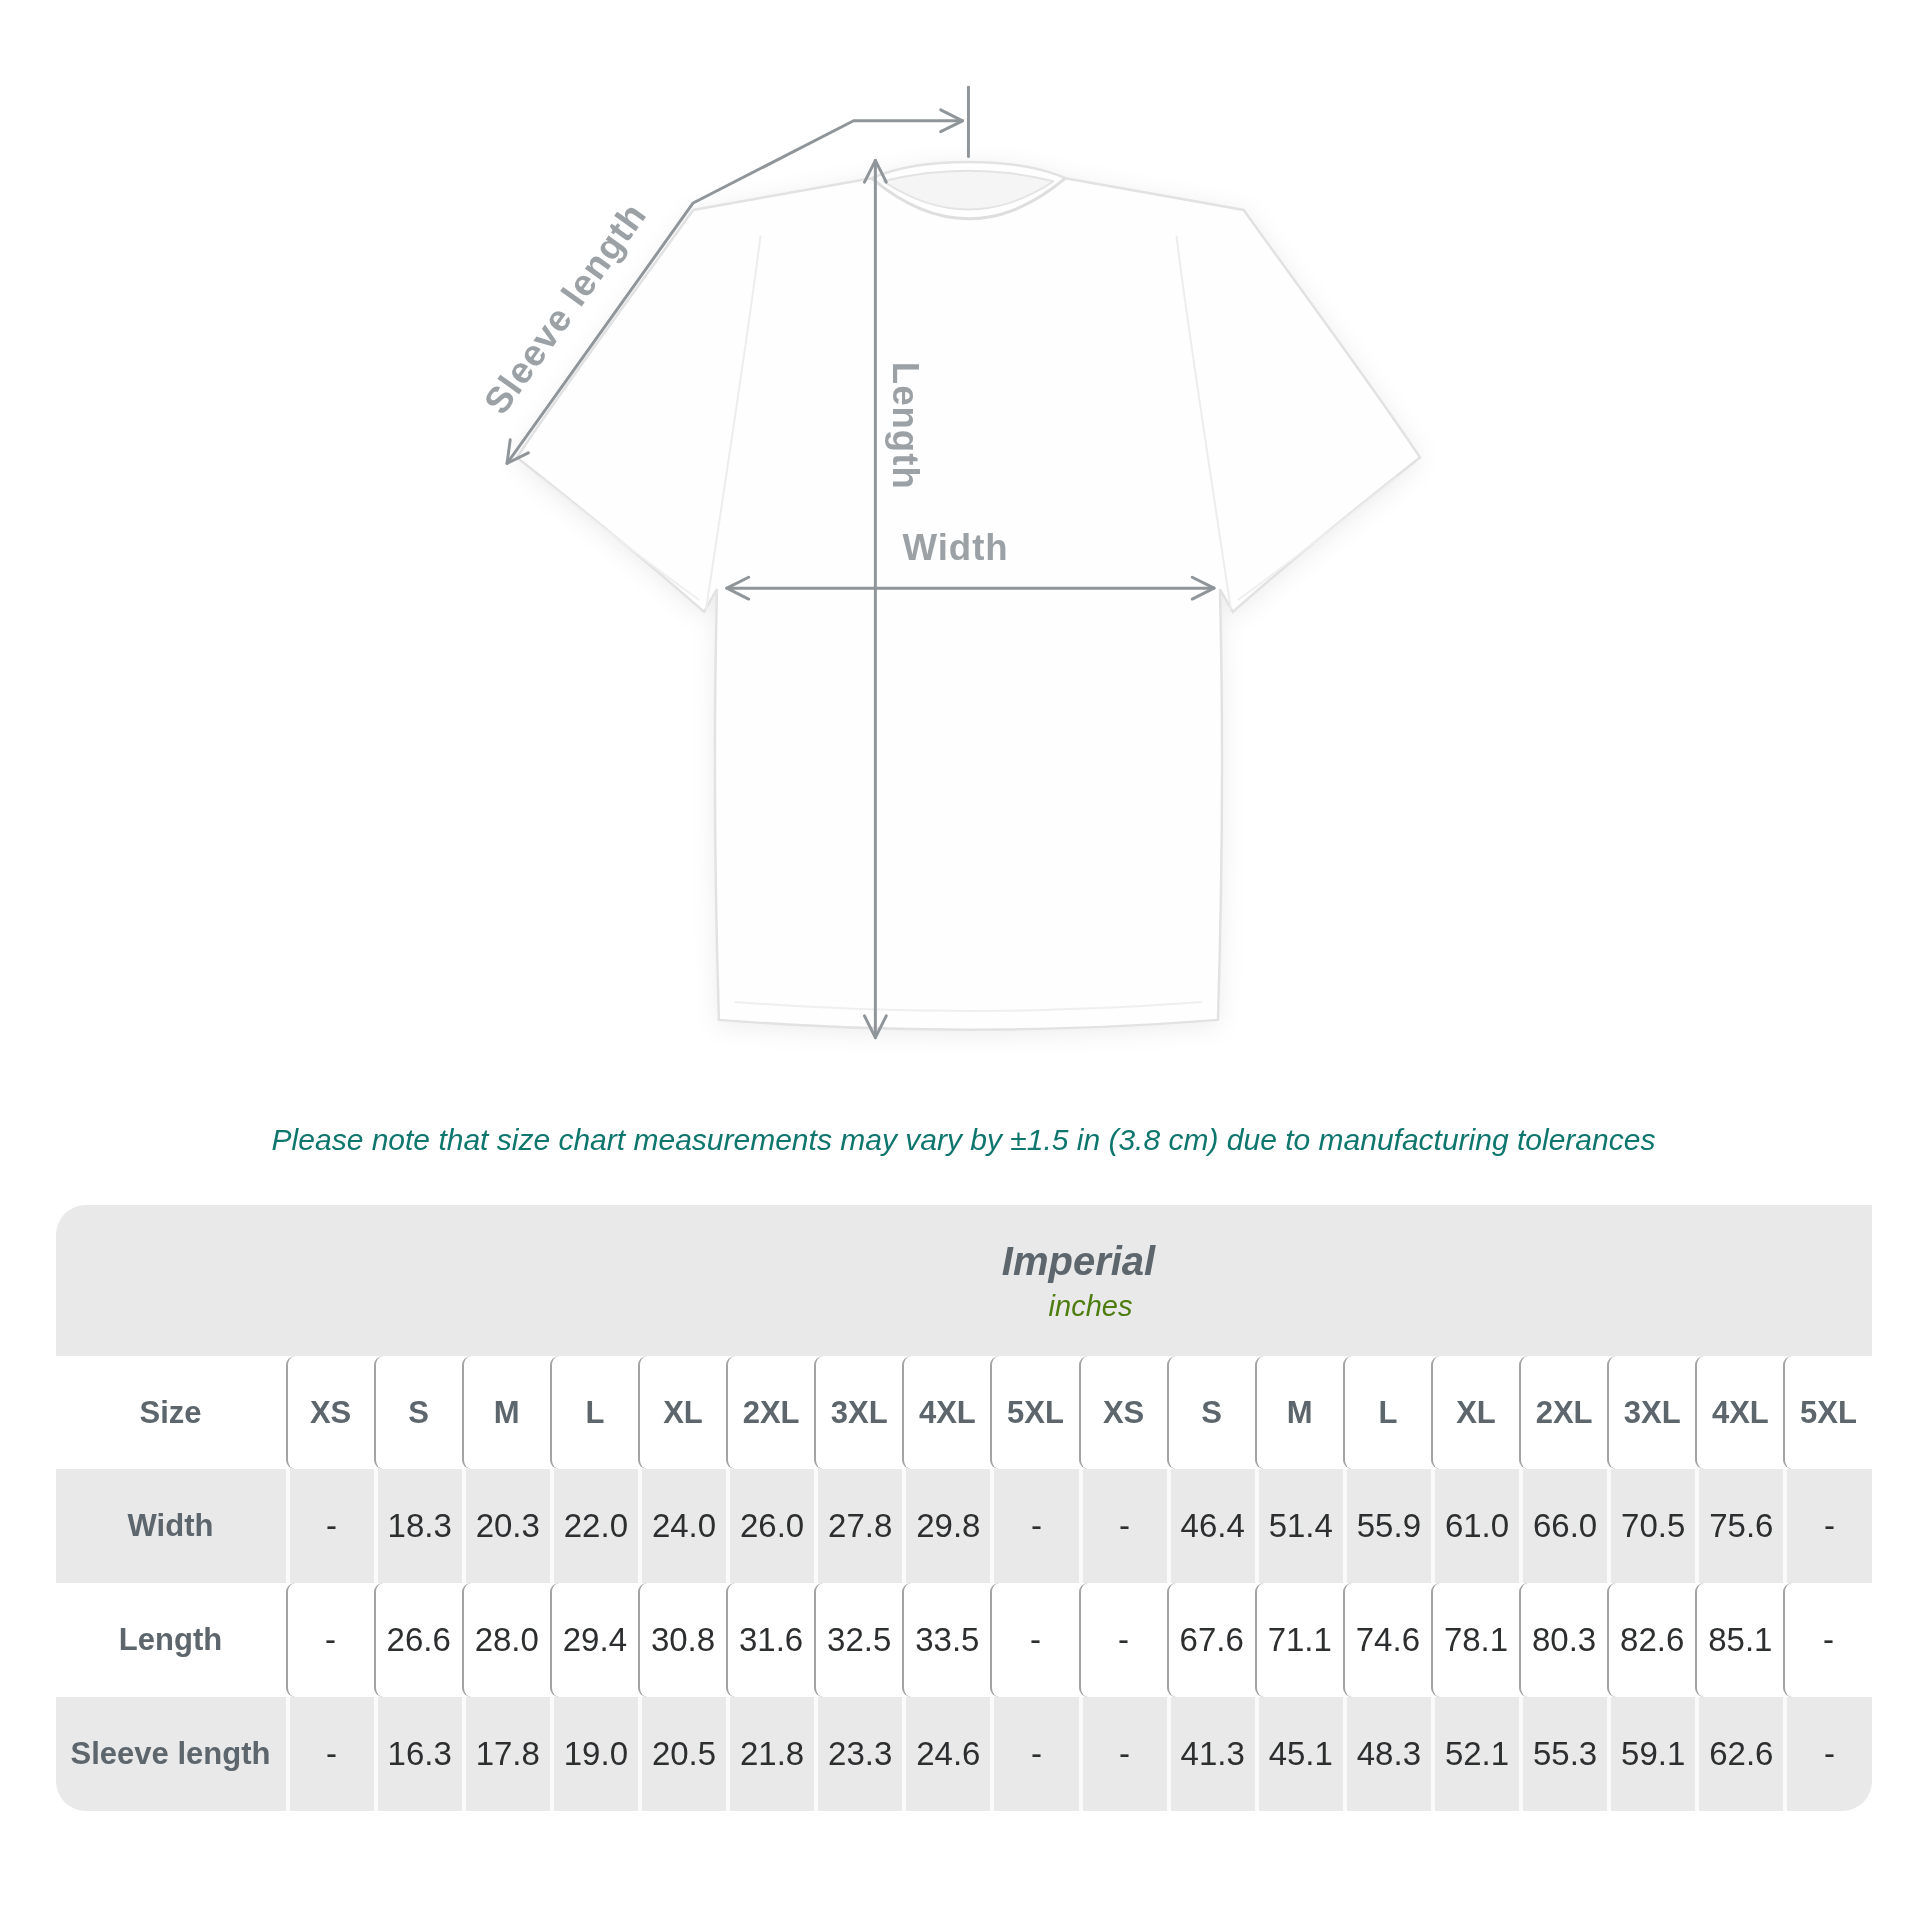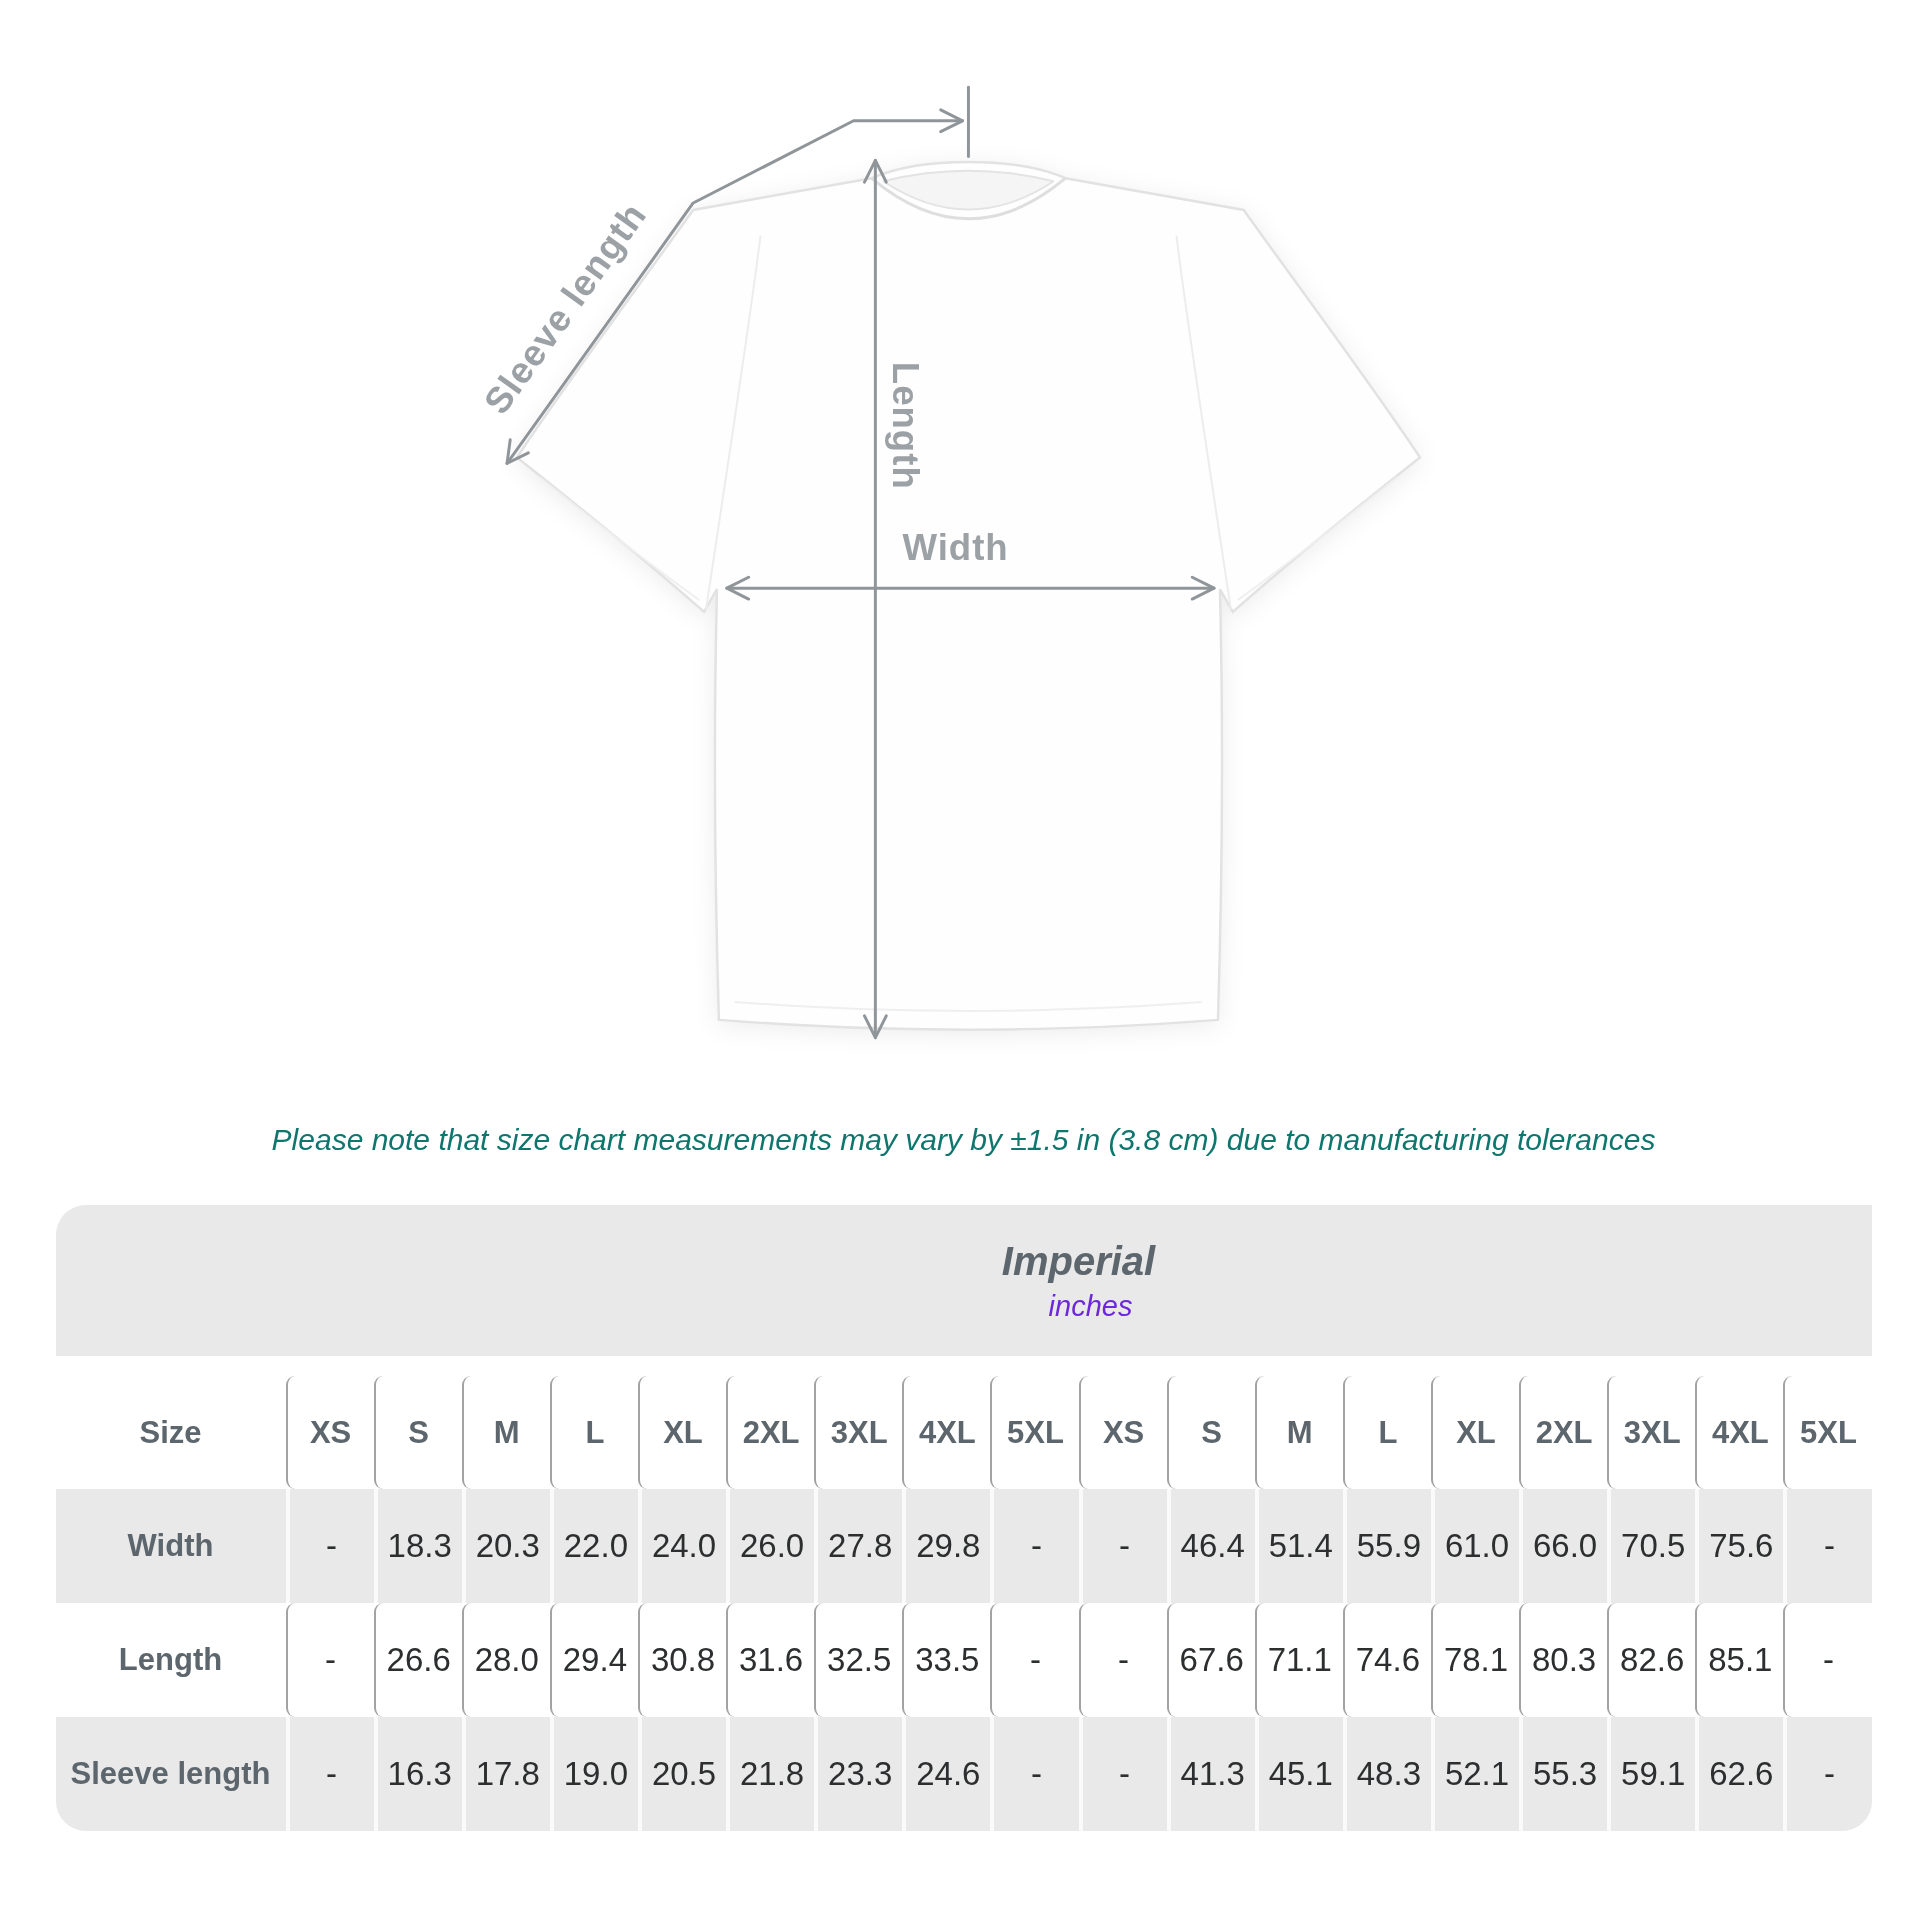--- a/index.html
+++ b/index.html
@@ -66,29 +66,28 @@
   .band-group.round-tr { border-top-right-radius: 30px; }
   .band-name {
     font-size: 40px;
     font-weight: bold;
     font-style: italic;
     color: #5c666c;
   }
   .band-unit {
     font-size: 29px;
     font-style: italic;
-    color: #6d28d9;
+    color: #4d7c0f;
     margin-left: 24px;
   }
 
   .grid {
     display: grid;
     grid-template-columns: 230px repeat(18, 1fr);
     grid-template-rows: 113px 114px 114px 114px;
-    margin-top: 20px;
   }
   .cell {
     display: flex;
     align-items: center;
     justify-content: center;
     box-sizing: border-box;
   }
   .row-white { background: #ffffff; }
   .row-gray  { background: #e9e9e9; }
   .sep-light { border-left: 2px solid #a3a3a3; border-radius: 9px; }

